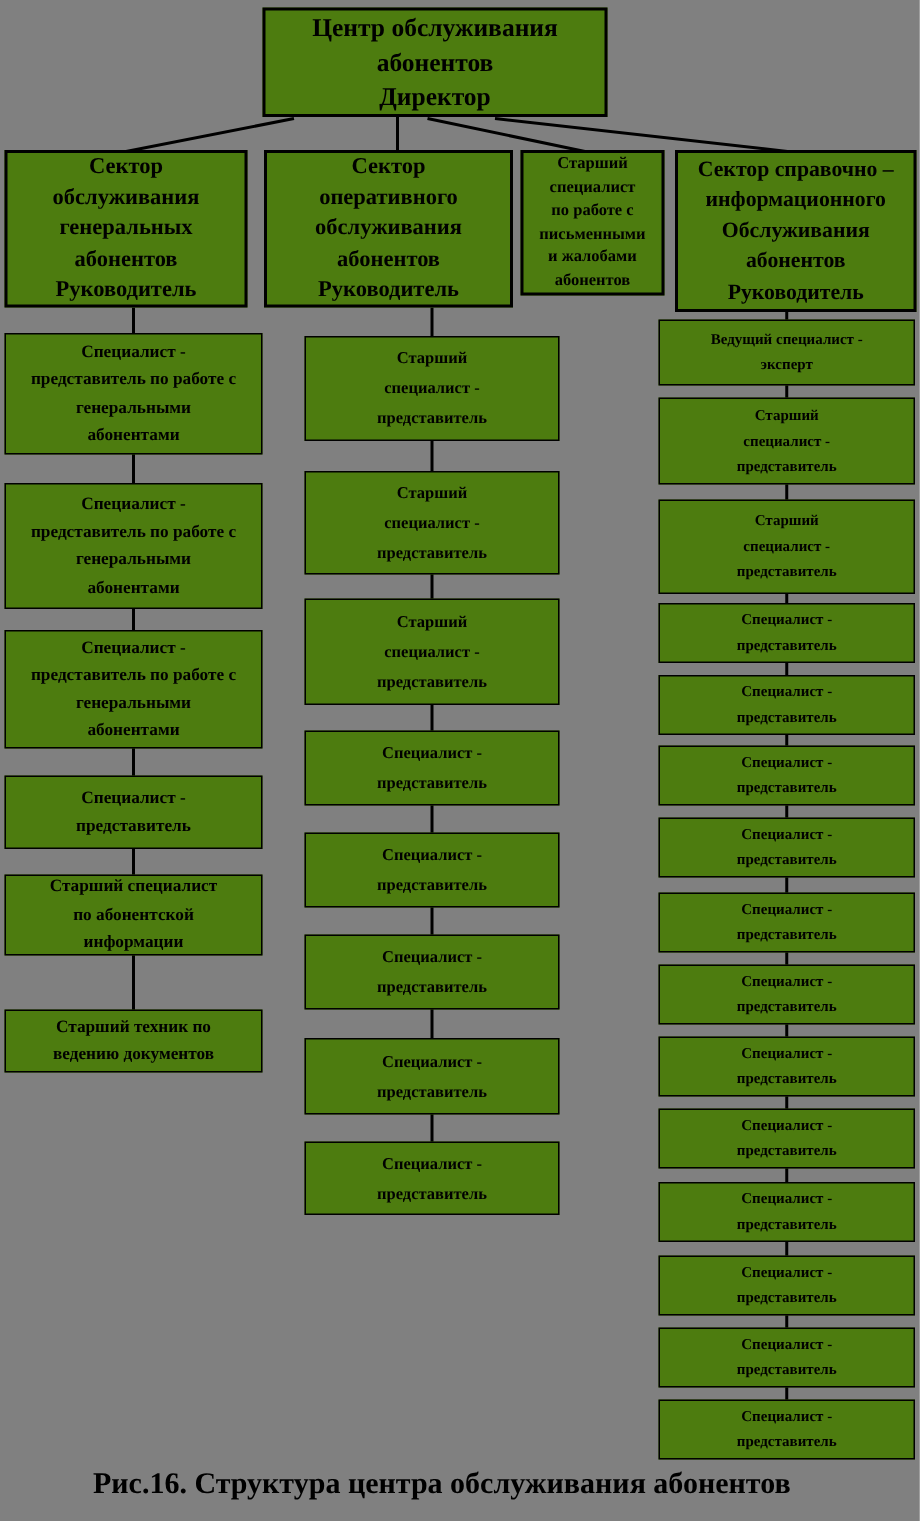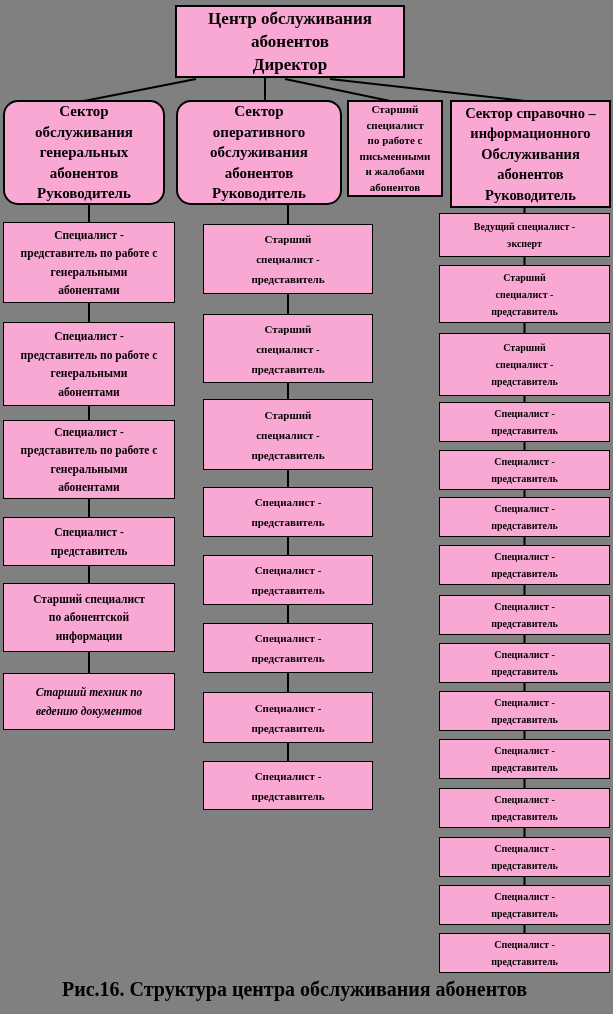--- a/index.html
+++ b/index.html
@@ -15,32 +15,32 @@
   }
   .stage svg.connectors {
     position: absolute;
     left: 0; top: 0;
     z-index: 0;
     pointer-events: none;
   }
   .box {
     position: absolute;
     box-sizing: border-box;
-    background: #f9a8d4;
+    background: #4d7c0f;
     border: 1.5px solid #000;
     display: flex;
     align-items: center;
     justify-content: center;
     text-align: center;
     white-space: pre-line;
     z-index: 1;
     padding: 1px 4px;
   }
   .director { border-width: 2px; font-size: 17px; line-height: 23px; }
-  .hdr      { border-width: 2px; font-size: 15px; line-height: 20.5px; border-radius: 15px; }
+  .hdr      { border-width: 2px; font-size: 15px; line-height: 20.5px; }
   .hdr-sm   { border-width: 2px; font-size: 11px; line-height: 15.5px; }
   .hdr-4    { border-width: 2px; font-size: 14.5px; line-height: 20.5px; }
   .c1 { font-size: 11.5px; line-height: 18.5px; }
   .c2 { font-size: 11px;   line-height: 20px; }
   .c4 { font-size: 10px; line-height: 17px; }
   .caption {
     position: absolute;
     left: 62px;
     top: 978px;
     font-size: 20px;
@@ -100,24 +100,24 @@
   <div class="box c1" style="left:3px; top:322px; width:172px; height:84px;">Специалист -
 представитель по работе с
 генеральными
 абонентами</div>
   <div class="box c1" style="left:3px; top:420px; width:172px; height:79px;">Специалист -
 представитель по работе с
 генеральными
 абонентами</div>
   <div class="box c1" style="left:3px; top:517px; width:172px; height:49px;">Специалист -
 представитель</div>
-  <div class="box c1" style="left:3px; top:583px; width:172px; height:69px;">Старший специалист
+  <div class="box c1" style="left:3px; top:583px; width:172px; height:54px;">Старший специалист
 по абонентской
 информации</div>
-  <div class="box c1" style="left:3px; top:673px; width:172px; height:57px;font-style:italic;">Старший техник по
+  <div class="box c1" style="left:3px; top:673px; width:172px; height:42px;">Старший техник по
 ведению документов</div>
 
   <div class="box c2" style="left:203px; top:224px; width:170px; height:70px;">Старший
 специалист -
 представитель</div>
   <div class="box c2" style="left:203px; top:314px; width:170px; height:69px;">Старший
 специалист -
 представитель</div>
   <div class="box c2" style="left:203px; top:399px; width:170px; height:71px;">Старший
 специалист -

